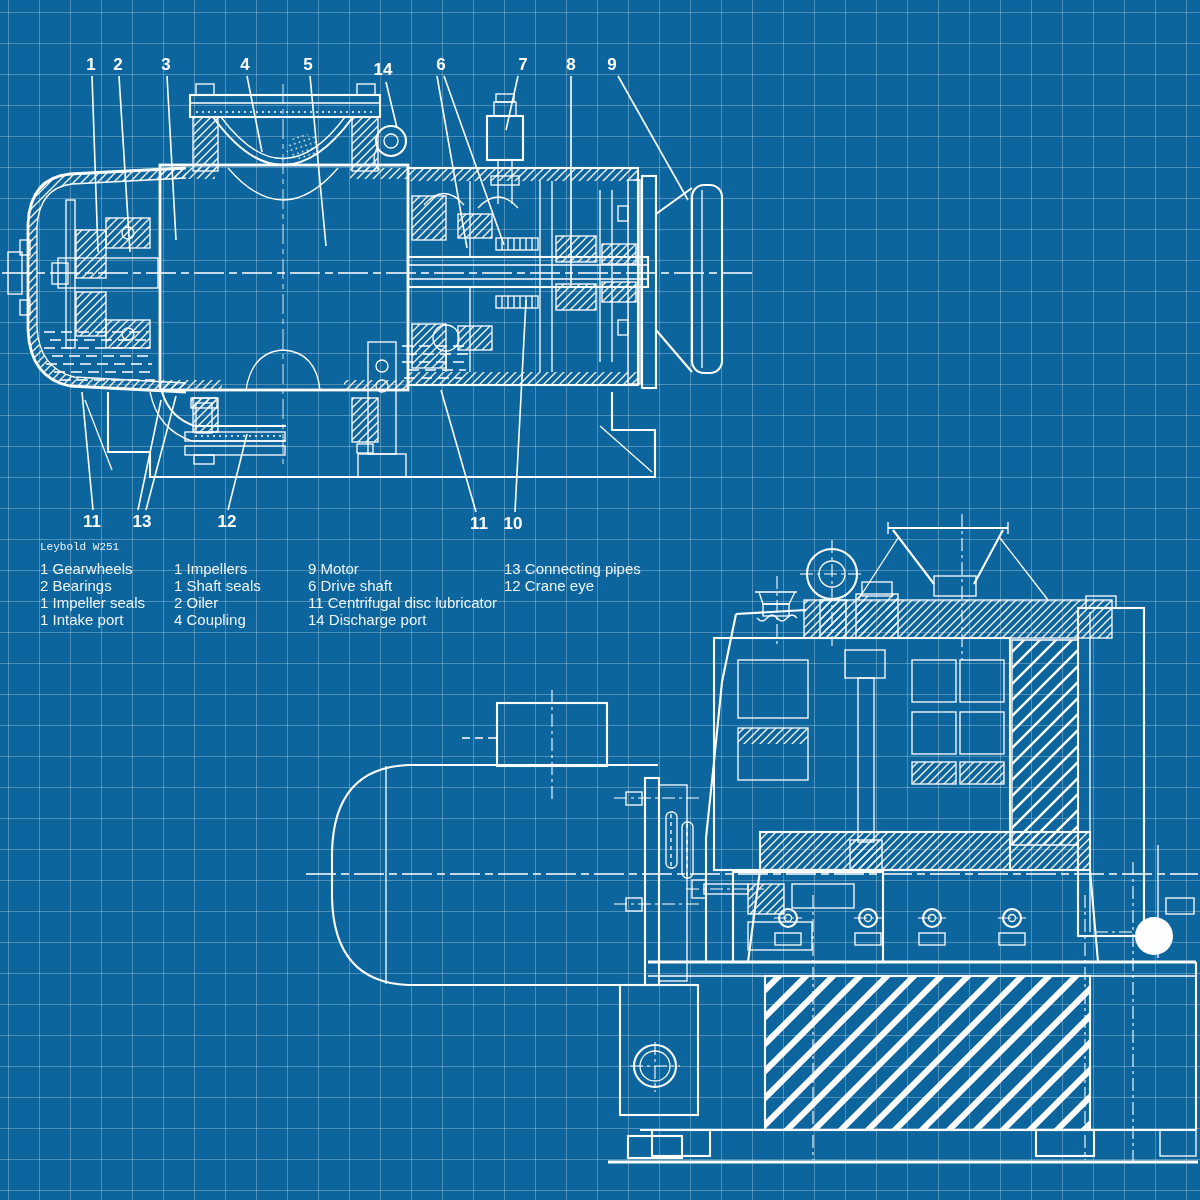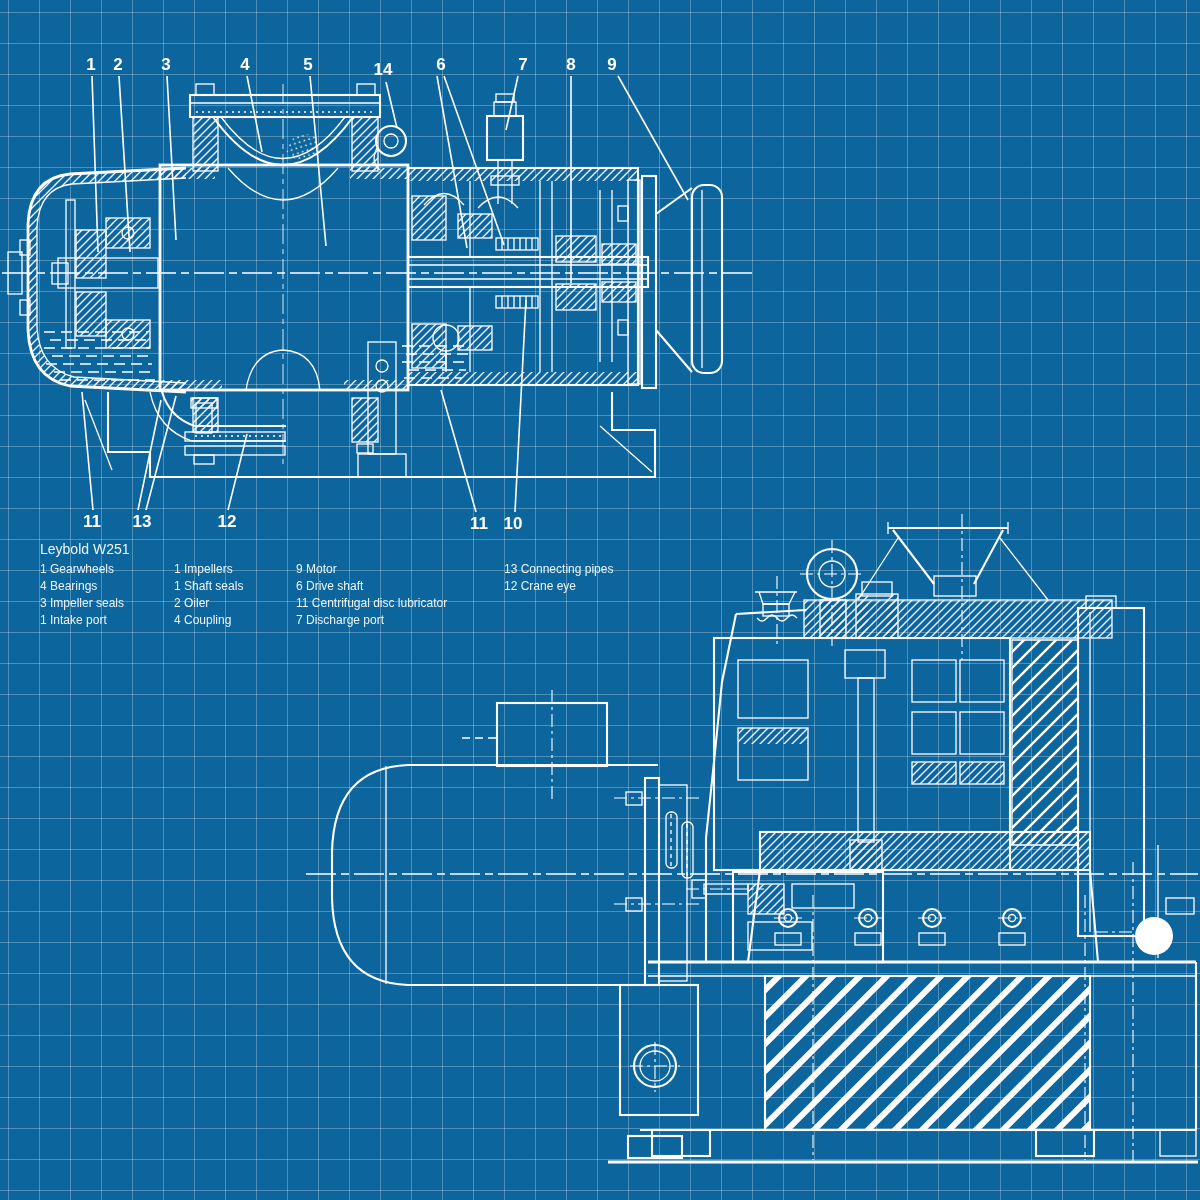--- a/index.html
+++ b/index.html
@@ -19,23 +19,23 @@
   svg .s2{stroke-width:2.1;}
   svg .s3{stroke-width:2.8;}
   svg .lead{stroke-width:1.6;fill:none;}
   svg .cl{stroke-width:1.5;stroke-dasharray:30 5 8 5;}
   svg .clv{stroke-width:1;stroke-dasharray:20 5 5 5;opacity:.85;}
   svg .dd{stroke-width:1.1;stroke-dasharray:13 4 3 4;fill:none;}
   svg .oil{stroke-width:1.5;stroke-dasharray:11 6;fill:none;}
   svg .dot{stroke-width:1.4;stroke-dasharray:2 4;fill:none;}
   svg text{fill:#ffffff;font-family:"Liberation Sans",sans-serif;font-weight:bold;font-size:17px;text-anchor:middle;stroke:none;}
   .legend{position:absolute;left:0;top:0;width:700px;color:#eef5fa;}
-  .legend-title{position:absolute;left:40px;top:541px;font-size:14px;white-space:nowrap;}
-  .legend-col{position:absolute;top:561px;font-size:12px;line-height:16.9px;white-space:nowrap;}
-  .lc1{left:40px;} .lc2{left:174px;} .lc3{left:296px;} .lc4{left:504px;}
+  .legend-title{position:absolute;left:40px;top:541px;font-size:11px;white-space:nowrap;font-family:Liberation Mono, monospace;}
+  .legend-col{position:absolute;top:561px;font-size:15px;line-height:16.9px;white-space:nowrap;}
+  .lc1{left:40px;} .lc2{left:174px;} .lc3{left:308px;} .lc4{left:504px;}
 </style>
 </head>
 <body>
 
 <div class="stage">
 <svg width="1200" height="1200" viewBox="0 0 1200 1200" stroke="#ffffff" fill="none" stroke-linecap="butt">
 <defs>
   <pattern id="h" patternUnits="userSpaceOnUse" width="8" height="8">
     <path d="M-2,10 L10,-2 M-2,2 L2,-2 M6,10 L10,6" stroke="#ffffff" stroke-width="1.3"></path>
   </pattern>
@@ -335,34 +335,34 @@
   <text x="227" y="527">12</text>
   <text x="479" y="529">11</text>
   <text x="513" y="529">10</text>
 </g>
 </svg>
 
 <div class="legend">
   <div class="legend-title">Leybold W251</div>
   <div class="legend-col lc1">
     <div>1 Gearwheels</div>
-    <div>4 Bearings</div>
-    <div>3 Impeller seals</div>
+    <div>2 Bearings</div>
+    <div>1 Impeller seals</div>
     <div>1 Intake port</div>
   </div>
   <div class="legend-col lc2">
     <div>1 Impellers</div>
     <div>1 Shaft seals</div>
     <div>2 Oiler</div>
     <div>4 Coupling</div>
   </div>
   <div class="legend-col lc3">
     <div>9 Motor</div>
     <div>6 Drive shaft</div>
     <div>11 Centrifugal disc lubricator</div>
-    <div>7 Discharge port</div>
+    <div>14 Discharge port</div>
   </div>
   <div class="legend-col lc4">
     <div>13 Connecting pipes</div>
     <div>12 Crane eye</div>
   </div>
 </div>
 </div>
 
 </body></html>

